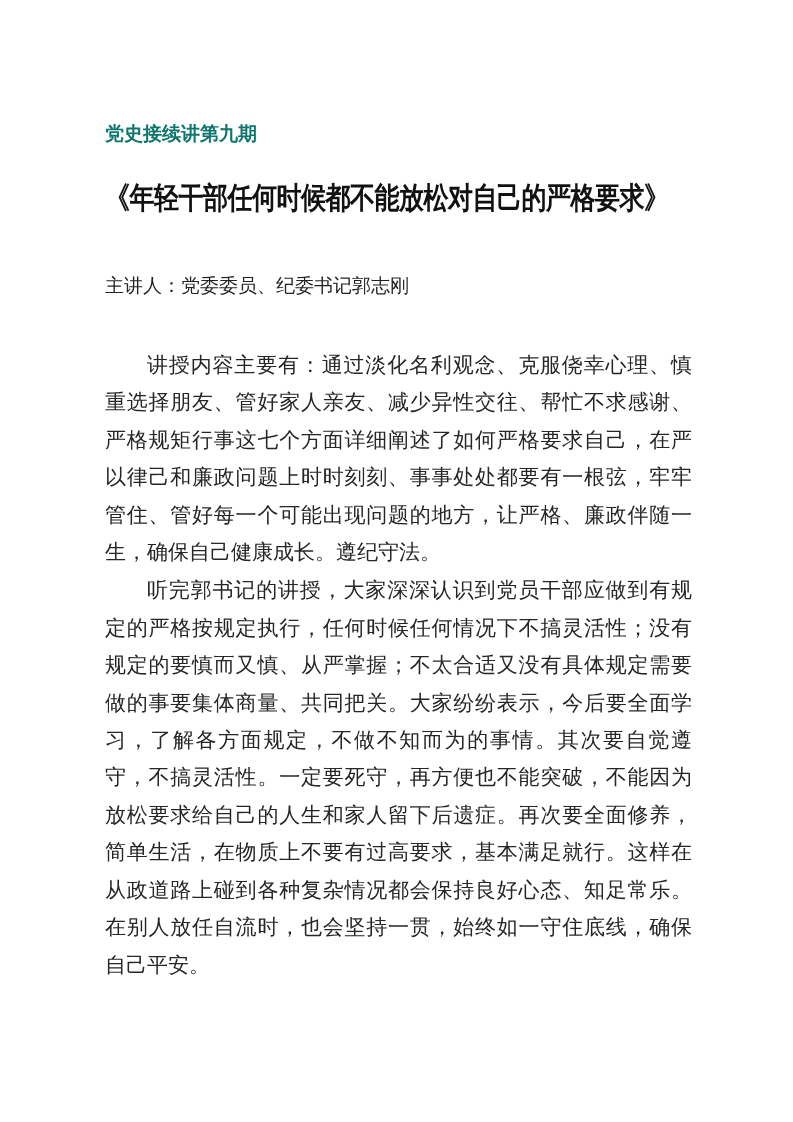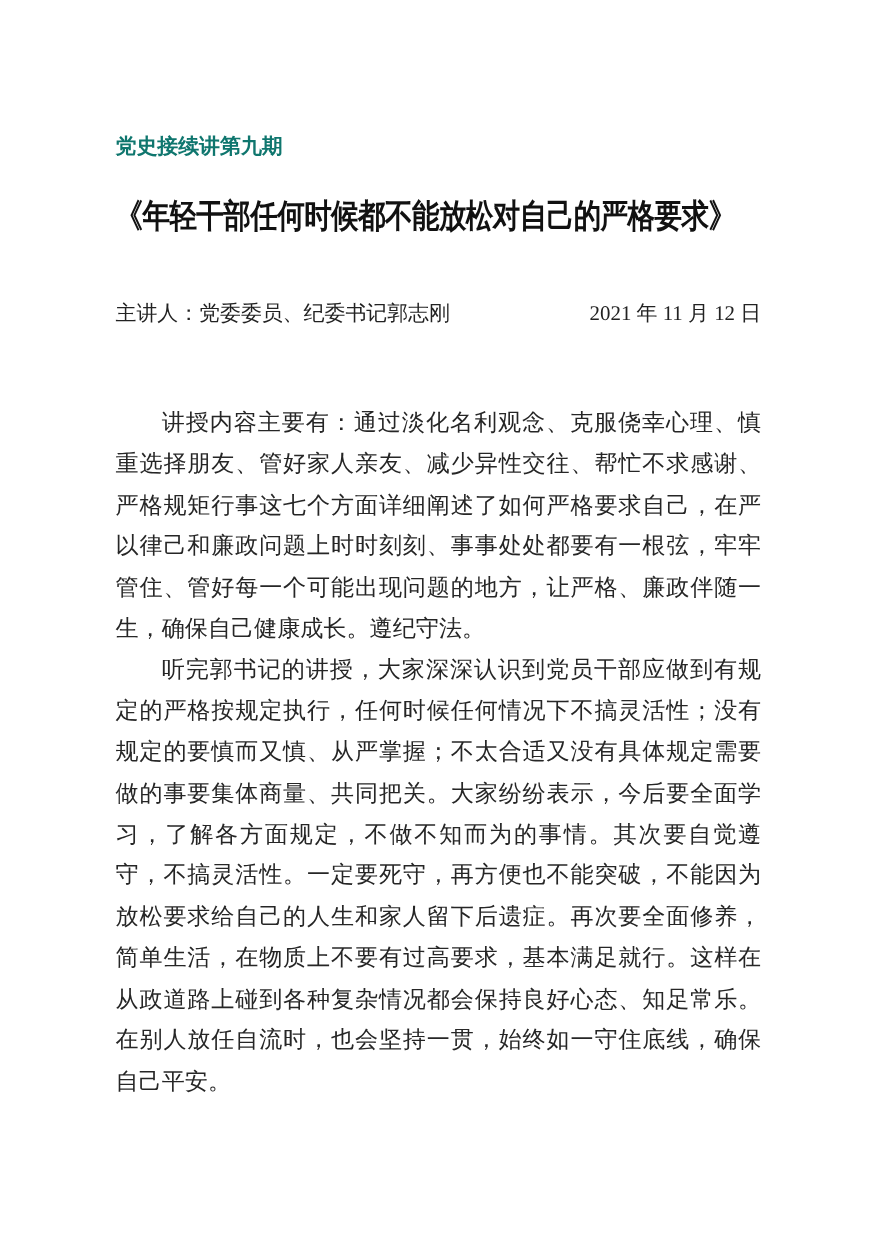--- a/index.html
+++ b/index.html
@@ -56,34 +56,34 @@
   }
   .body-para {
     font-size: 21px;
     line-height: 37.4px;
     text-align: justify;
     text-indent: 42px;
     margin: 0;
     color: #262626;
   }
   .body-para.first {
-    margin-top: 67px;
+    margin-top: 49px;
+    font-family: Liberation Mono, monospace;
   }
 </style>
 </head>
 <body>
 
 <div class="page">
 
   <div class="doc-header">党史接续讲第九期</div>
 
   <h1 class="doc-title">《年轻干部任何时候都不能放松对自己的严格要求》</h1>
 
   <div class="speaker-row">
     <span class="speaker">主讲人：党委委员、纪委书记郭志刚</span>
-    <span class="date">2021 年 11 月 12 日</span>
   </div>
 
   <p class="body-para first">讲授内容主要有：通过淡化名利观念、克服侥幸心理、慎重选择朋友、管好家人亲友、减少异性交往、帮忙不求感谢、严格规矩行事这七个方面详细阐述了如何严格要求自己，在严以律己和廉政问题上时时刻刻、事事处处都要有一根弦，牢牢管住、管好每一个可能出现问题的地方，让严格、廉政伴随一生，确保自己健康成长。遵纪守法。</p>
 
   <p class="body-para">听完郭书记的讲授，大家深深认识到党员干部应做到有规定的严格按规定执行，任何时候任何情况下不搞灵活性；没有规定的要慎而又慎、从严掌握；不太合适又没有具体规定需要做的事要集体商量、共同把关。大家纷纷表示，今后要全面学习，了解各方面规定，不做不知而为的事情。其次要自觉遵守，不搞灵活性。一定要死守，再方便也不能突破，不能因为放松要求给自己的人生和家人留下后遗症。再次要全面修养，简单生活，在物质上不要有过高要求，基本满足就行。这样在从政道路上碰到各种复杂情况都会保持良好心态、知足常乐。在别人放任自流时，也会坚持一贯，始终如一守住底线，确保自己平安。</p>
 
 </div>
 
 </body></html>

